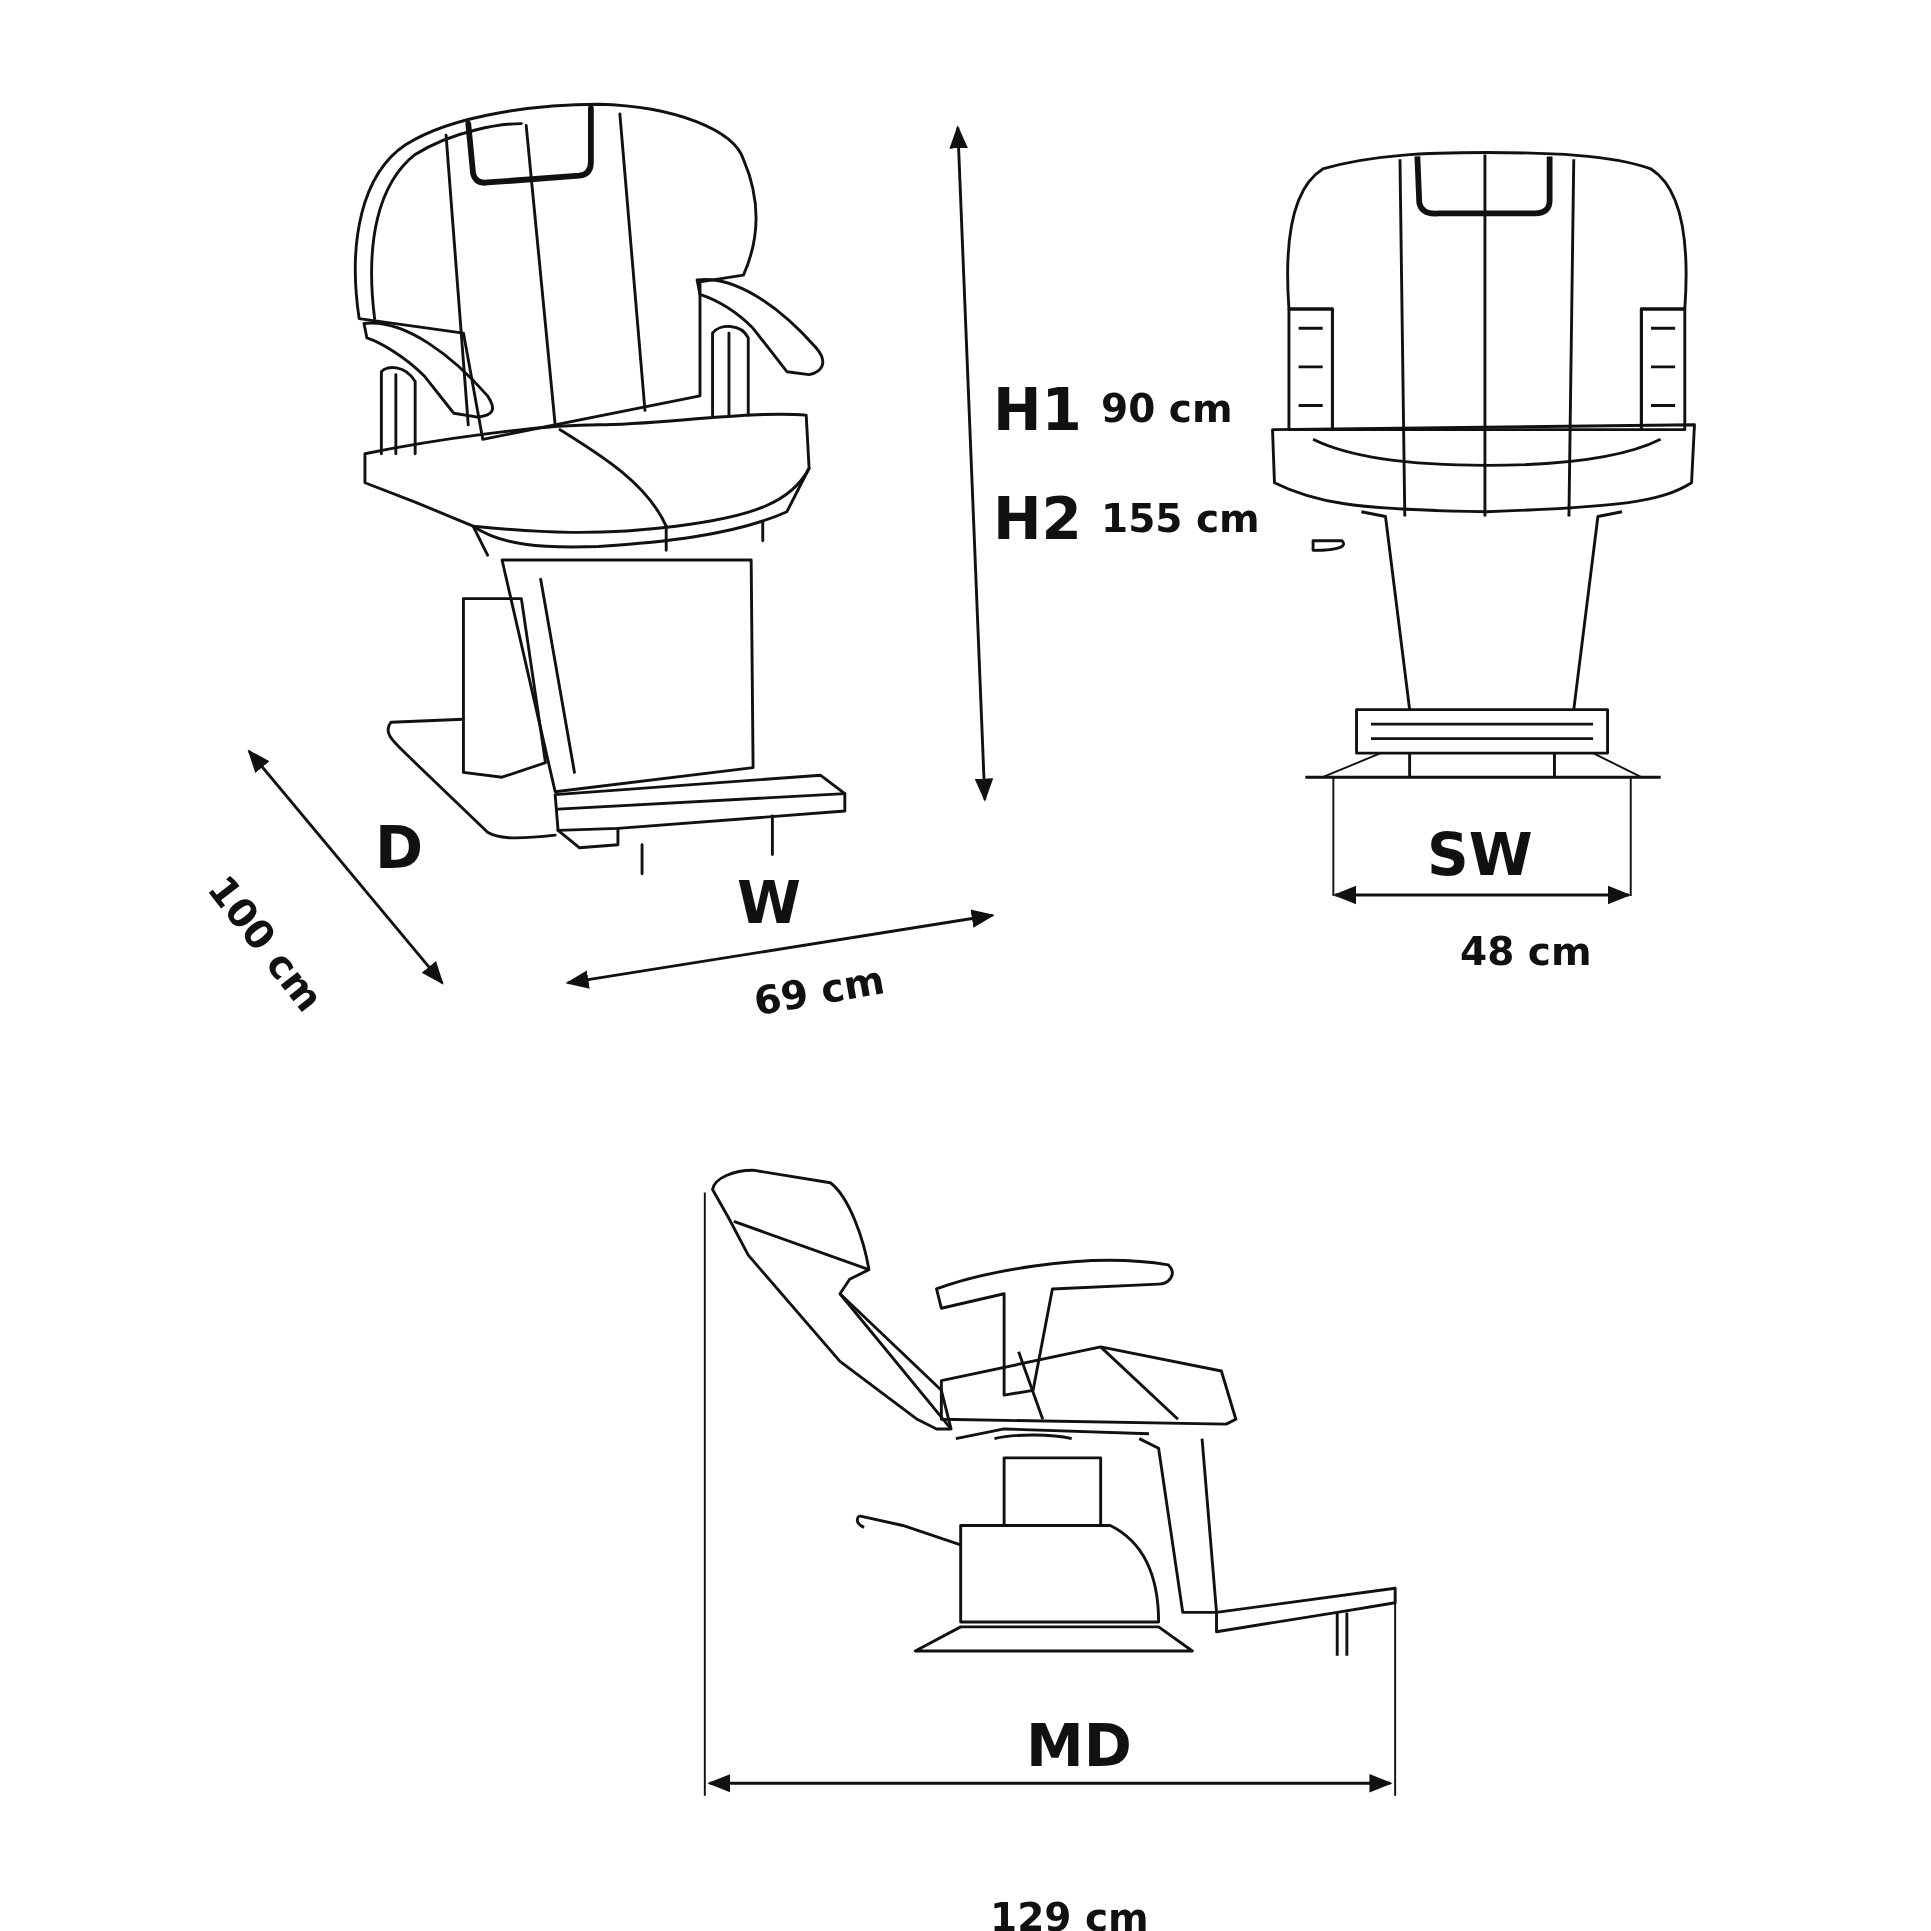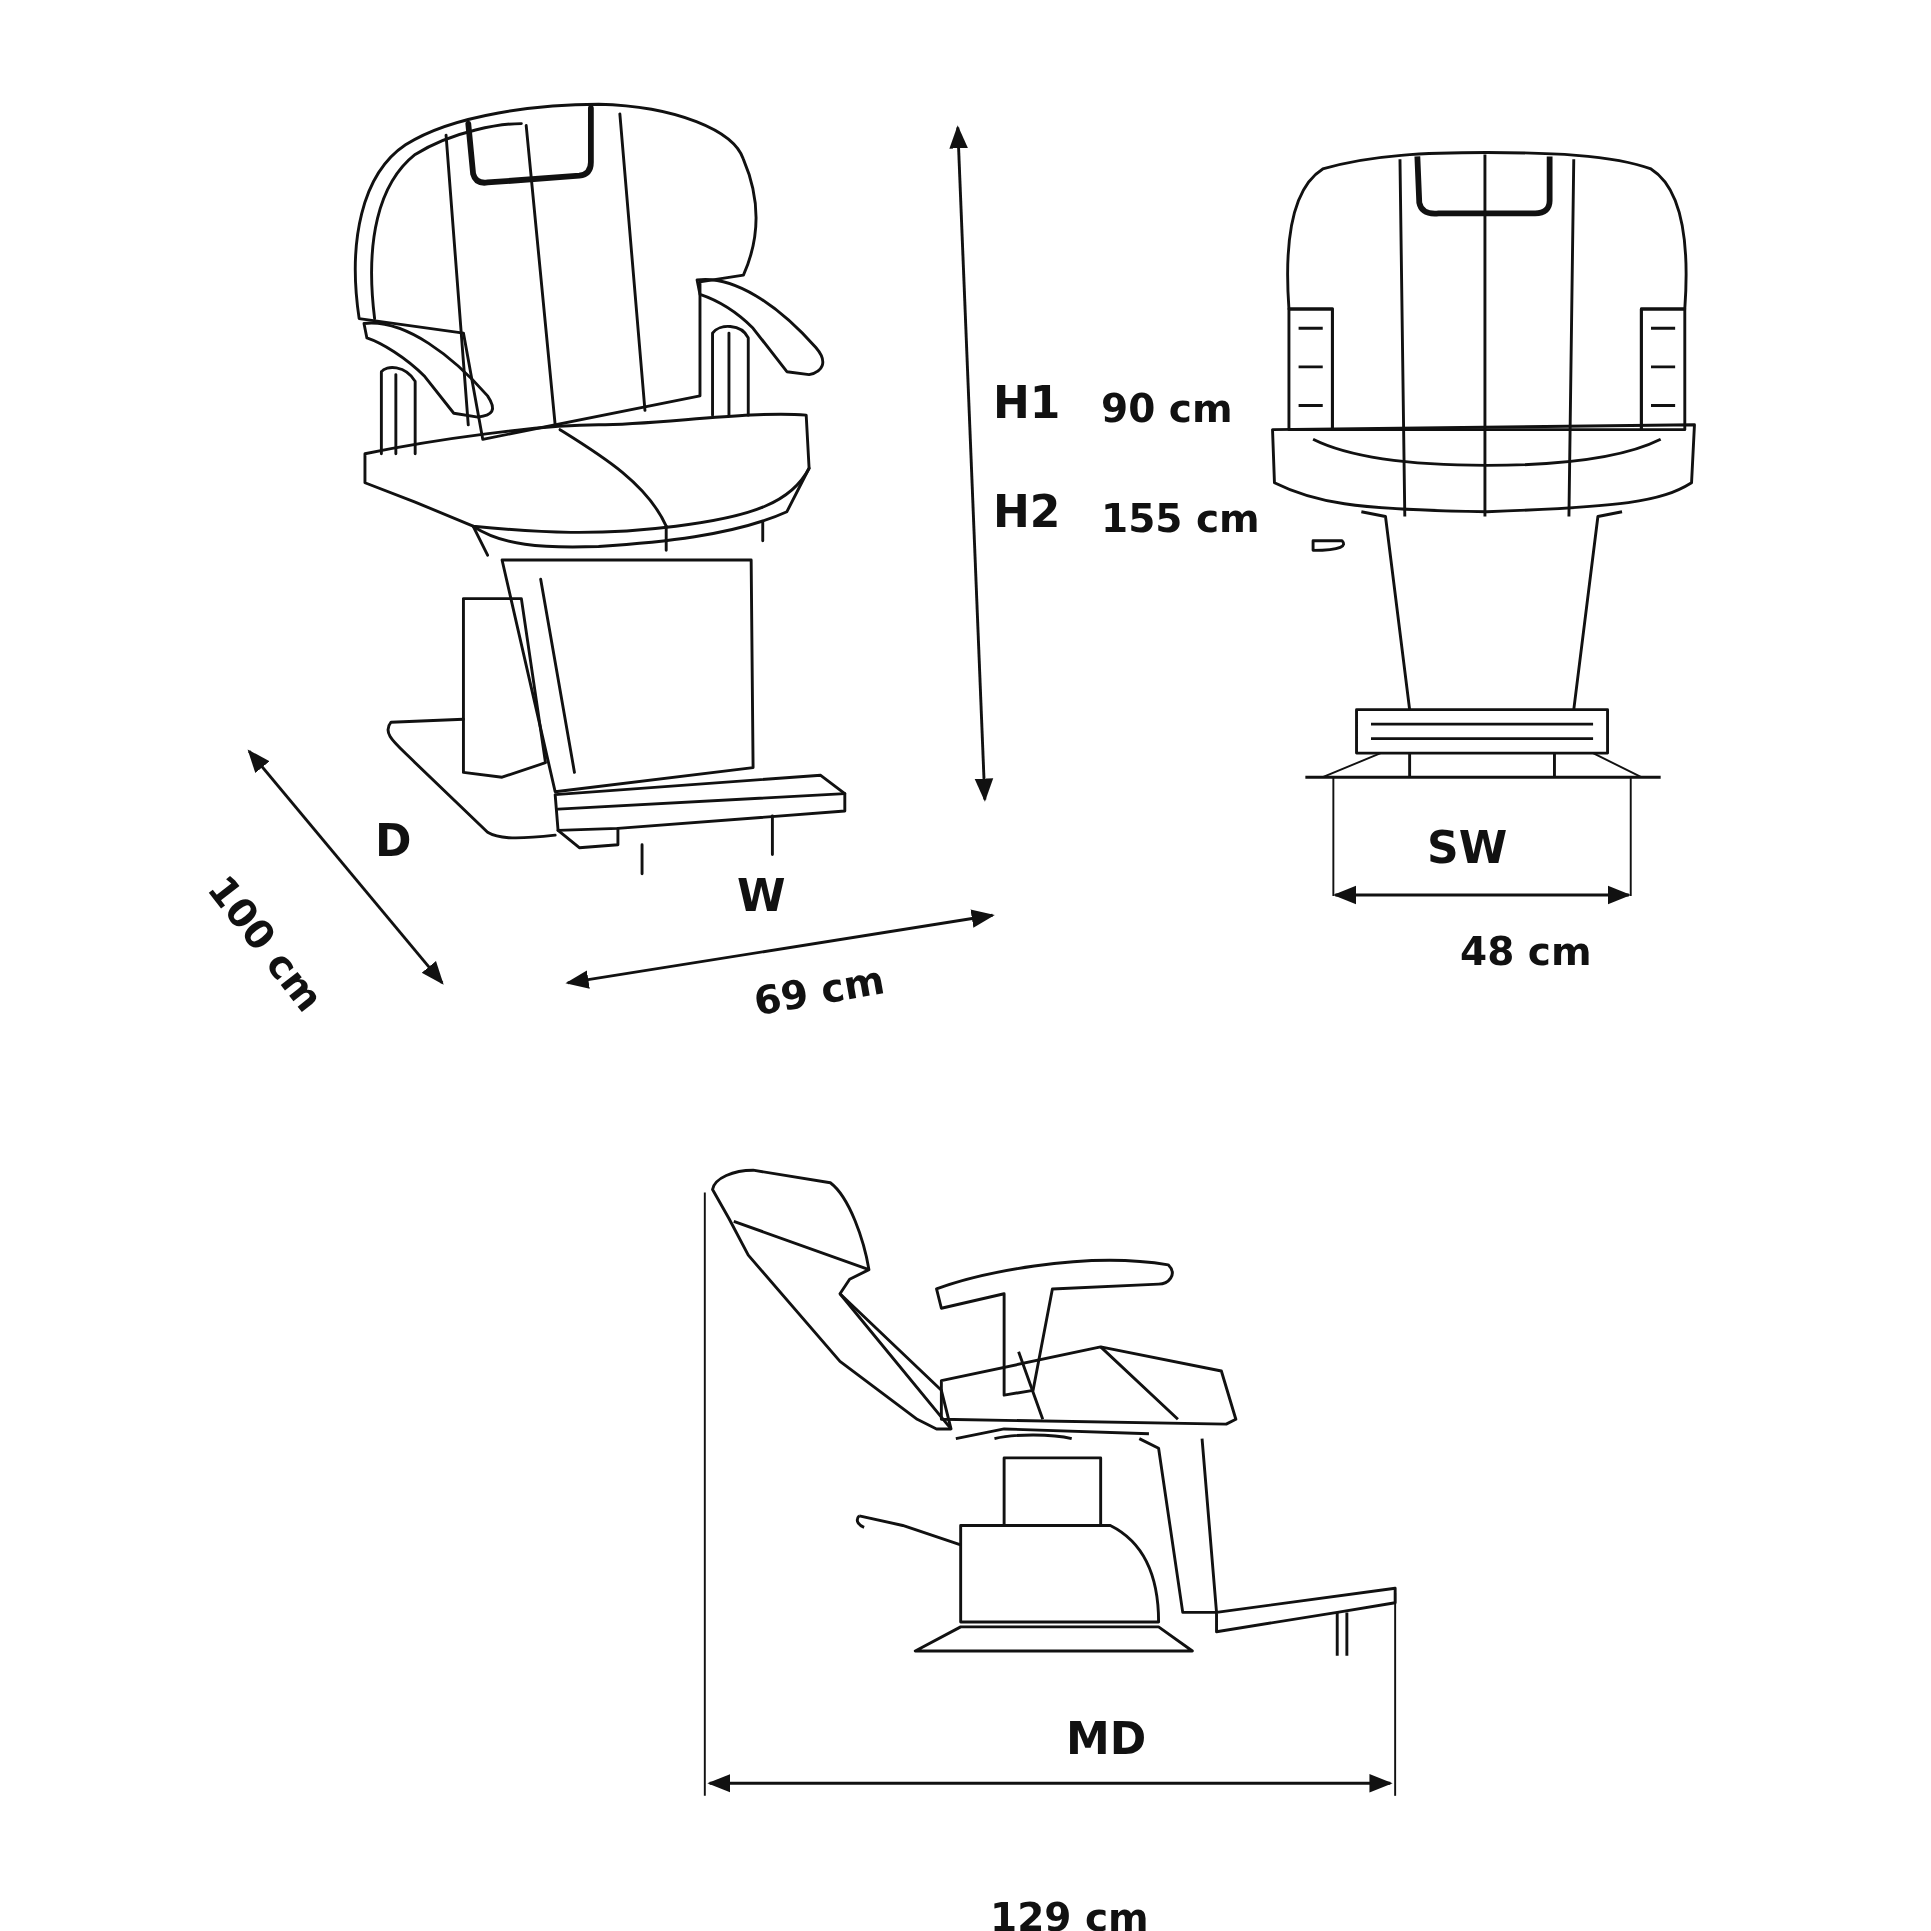--- a/index.html
+++ b/index.html
@@ -1,19 +1,19 @@
 <!DOCTYPE html>
 <html><head>
 <meta charset="utf-8">
 <style>
   html, body { margin:0; padding:0; background:#ffffff; }
   body { width:1931px; height:1931px; position:relative; overflow:hidden; font-family:"DejaVu Sans", sans-serif; color:#111; }
   svg.drawing { position:absolute; left:0; top:0; width:1931px; height:1931px; }
   .lbl { position:absolute; font-family:"DejaVu Sans", sans-serif; font-weight:bold; color:#111; white-space:nowrap; line-height:1; }
-  .big { font-size:44px; }
+  .big { font-size:58px; }
   .small { font-size:39px; }
 </style>
 </head>
 <body>
 
 <svg class="drawing" viewBox="0 0 2000 2000" xmlns="http://www.w3.org/2000/svg">
   <defs>
     <marker id="arr" viewBox="0 0 10 10" refX="9" refY="5" markerWidth="8" markerHeight="8" orient="auto-start-reverse">
       <path d="M0,1 L10,5 L0,9 Z" fill="#111"></path>
     </marker>
@@ -107,15 +107,15 @@
 <div class="lbl small" style="left:751px; top:983px; transform:rotate(-10deg); transform-origin:left top;">69 cm</div>
 
 <div class="lbl big" style="left:993px; top:381px;">H1</div>
 <div class="lbl small" style="left:1101px; top:389px;">90 cm</div>
 <div class="lbl big" style="left:993px; top:490px;">H2</div>
 <div class="lbl small" style="left:1101px; top:499px;">155 cm</div>
 
 <div class="lbl big" style="left:1427px; top:826px;">SW</div>
 <div class="lbl small" style="left:1421px; top:932px;margin-left:39px;">48 cm</div>
 
-<div class="lbl big" style="left:1066px; top:1717px;">MD</div>
+<div class="lbl big" style="left:1026px; top:1717px;">MD</div>
 <div class="lbl small" style="left:990px; top:1898px;">129 cm</div>
 
 
 </body></html>

